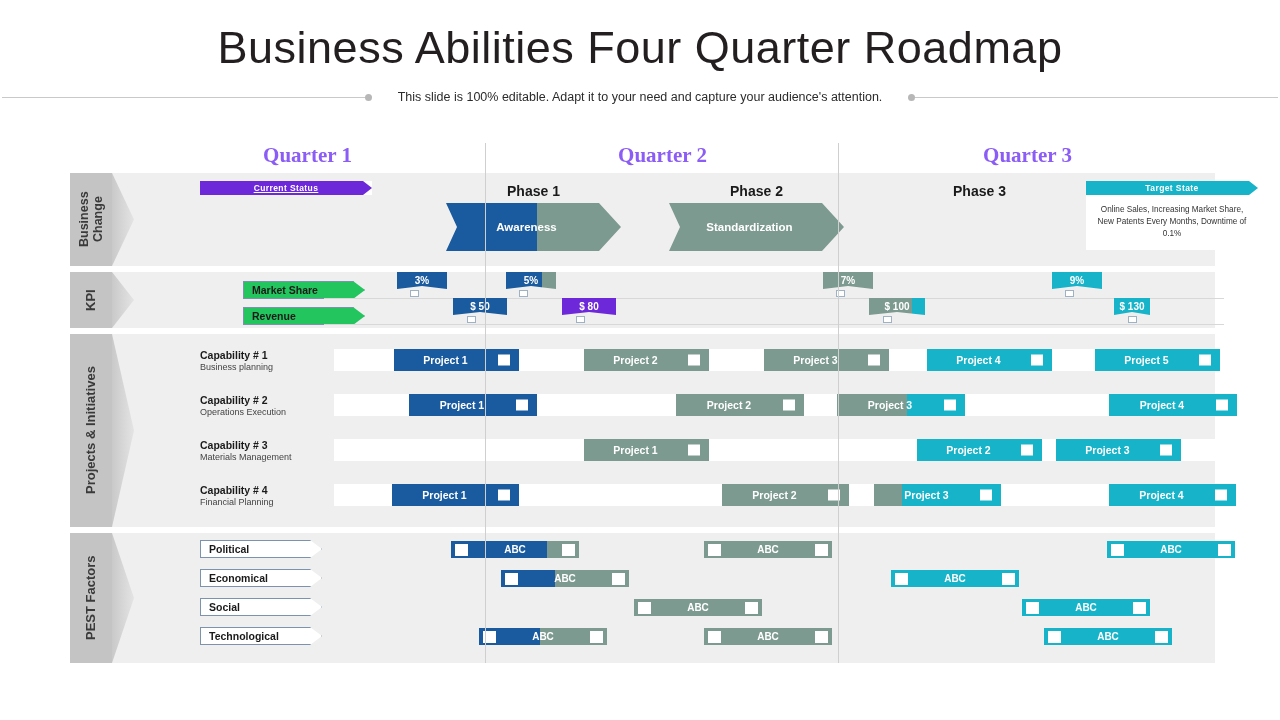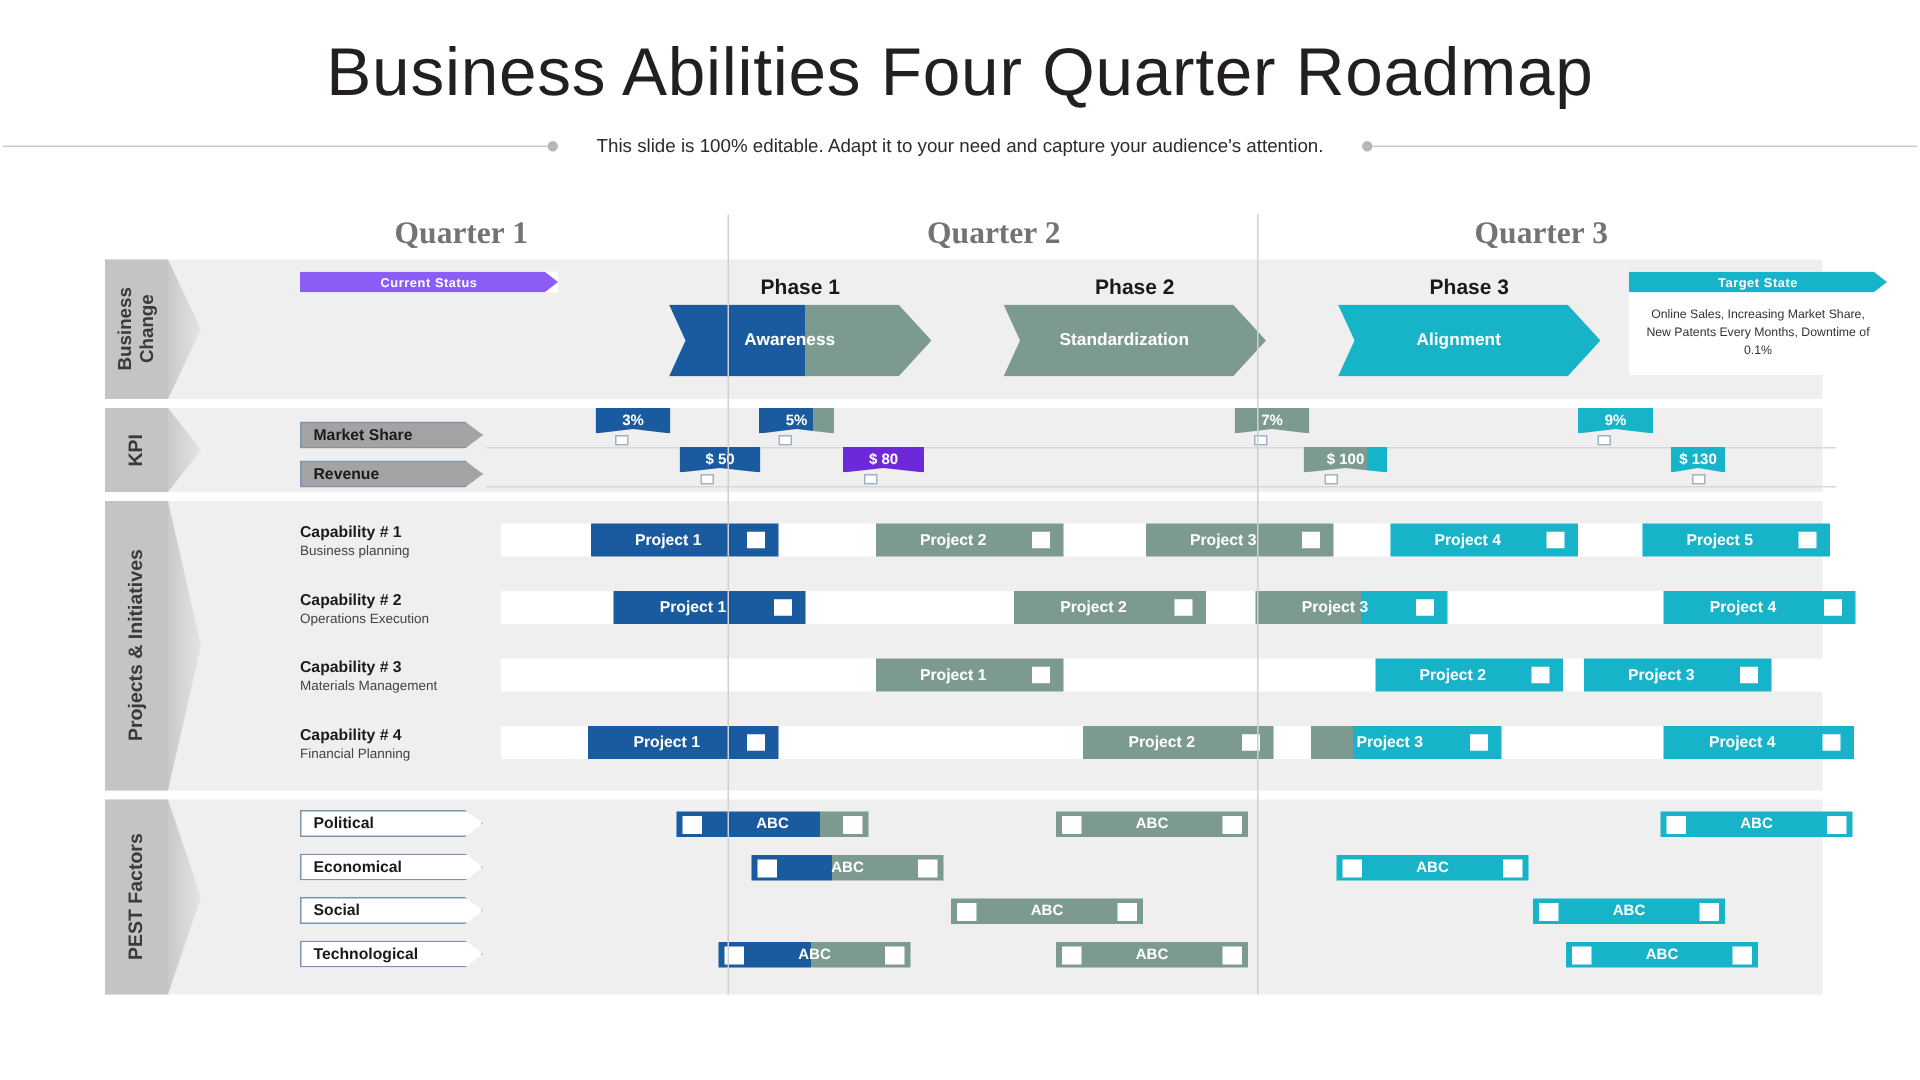--- a/index.html
+++ b/index.html
@@ -32,21 +32,21 @@
     font-size: 12.5px; color: #2b2b2b; padding: 0 26px; white-space: nowrap;
   }
 
   
   #quarters {
     position: absolute; left: 130px; top: 143px; width: 1085px; height: 30px;
   }
   .qtr {
     position: absolute; top: 0;
     font-family: "Liberation Serif", serif;
-    font-size: 21px; font-weight: 700; color: #737373;
+    font-size: 21px; font-weight: 700; color: #8b5cf6;
     text-align: center;
   }
 
   
   #board { position: absolute; left: 70px; top: 173px; width: 1145px; height: 490px; }
 
   .section { position: absolute; left: 0; width: 1145px; background: #efefef; }
   .sec-band { position: absolute; left: 0; top: 0; width: 60px; height: 100%; }
   .band-rect { position: absolute; left: 0; top: 0; width: 42px; height: 100%; background: #c4c4c4; }
   .band-point {
@@ -103,23 +103,23 @@
     position: absolute; left: -6px; top: 4px; width: 22px; height: 32px;
     background: #6b6b6b; opacity: .45;
     clip-path: polygon(0 0, 100% 0, 50% 50%, 100% 100%, 0 100%);
     z-index: -1;
   }
 
   
   #sec-kpi { top: 99px; height: 56px; }
   .kpi-tag {
     position: absolute; width: 122px; height: 18px;
-    background: #a3a3a3; border: 1px solid #7d93ad;
+    background: #22c55e; border: 1px solid #7d93ad;
     clip-path: polygon(0 0, calc(100% - 12px) 0, 100% 50%, calc(100% - 12px) 100%, 0 100%);
-    display: flex; align-items: center;
+    display: flex; align-items: center; margin-left: 43px;
   }
   .kpi-tag span { font-size: 10.5px; font-weight: 700; color: #1a1a1a; padding-left: 8px; }
   .kpi-line { position: absolute; height: 1px; background: #d8d8d8; }
   .kpi-badge {
     position: absolute; height: 17px;
     display: flex; align-items: center; justify-content: center;
     font-size: 10px; font-weight: 700; color: #ffffff;
     clip-path: polygon(0 0, 100% 0, 100% 100%, 50% 82%, 0 100%);
   }
   .kpi-pin {
@@ -193,21 +193,21 @@
 <div id="board">
 
   <div class="section" id="sec-change">
     <div class="sec-band">
       <div class="band-rect"></div>
       <div class="band-point"></div>
       <div class="band-label two">Business Change</div>
     </div>
     <div class="sec-inner" id="change-inner">
         <div class="state-box" style="left: 66px; top: 8px;">
-          <div class="state-hdr" style="background: #8b5cf6;">Current Status</div>
+          <div class="state-hdr" style="background: #6d28d9; text-decoration: underline;">Current Status</div>
         </div>
         <div class="state-box" style="left: 952px; top: 8px;">
           <div class="state-hdr" style="background: rgb(23, 179, 201);">Target State</div>
           <div class="state-body">Online Sales, Increasing Market Share, New Patents Every Months, Downtime of 0.1%</div>
         </div>
         <div class="phase-wrap" style="left: 312px; top: 10px; width: 175px;">
           <div class="phase-title">Phase 1</div>
           <div style="position: relative;">
             <div class="phase-shadow"></div>
             <div class="phase-arrow" style="background-image: linear-gradient(to right, rgb(26, 90, 158) 0%, rgb(26, 90, 158) 52%, rgb(125, 154, 145) 52%, rgb(125, 154, 145) 100%);">
@@ -219,26 +219,20 @@
           <div class="phase-title">Phase 2</div>
           <div style="position: relative;">
             <div class="phase-shadow"></div>
             <div class="phase-arrow" style="background: rgb(125, 154, 145);">
               <span>Standardization</span>
             </div>
           </div>
         </div>
         <div class="phase-wrap" style="left: 758px; top: 10px; width: 175px;">
           <div class="phase-title">Phase 3</div>
-          <div style="position: relative;">
-            <div class="phase-shadow"></div>
-            <div class="phase-arrow" style="background: rgb(23, 179, 201);">
-              <span>Alignment</span>
-            </div>
-          </div>
         </div>
       </div>
   </div>
 
   <div class="section" id="sec-kpi">
     <div class="sec-band">
       <div class="band-rect"></div>
       <div class="band-point"></div>
       <div class="band-label">KPI</div>
     </div>

